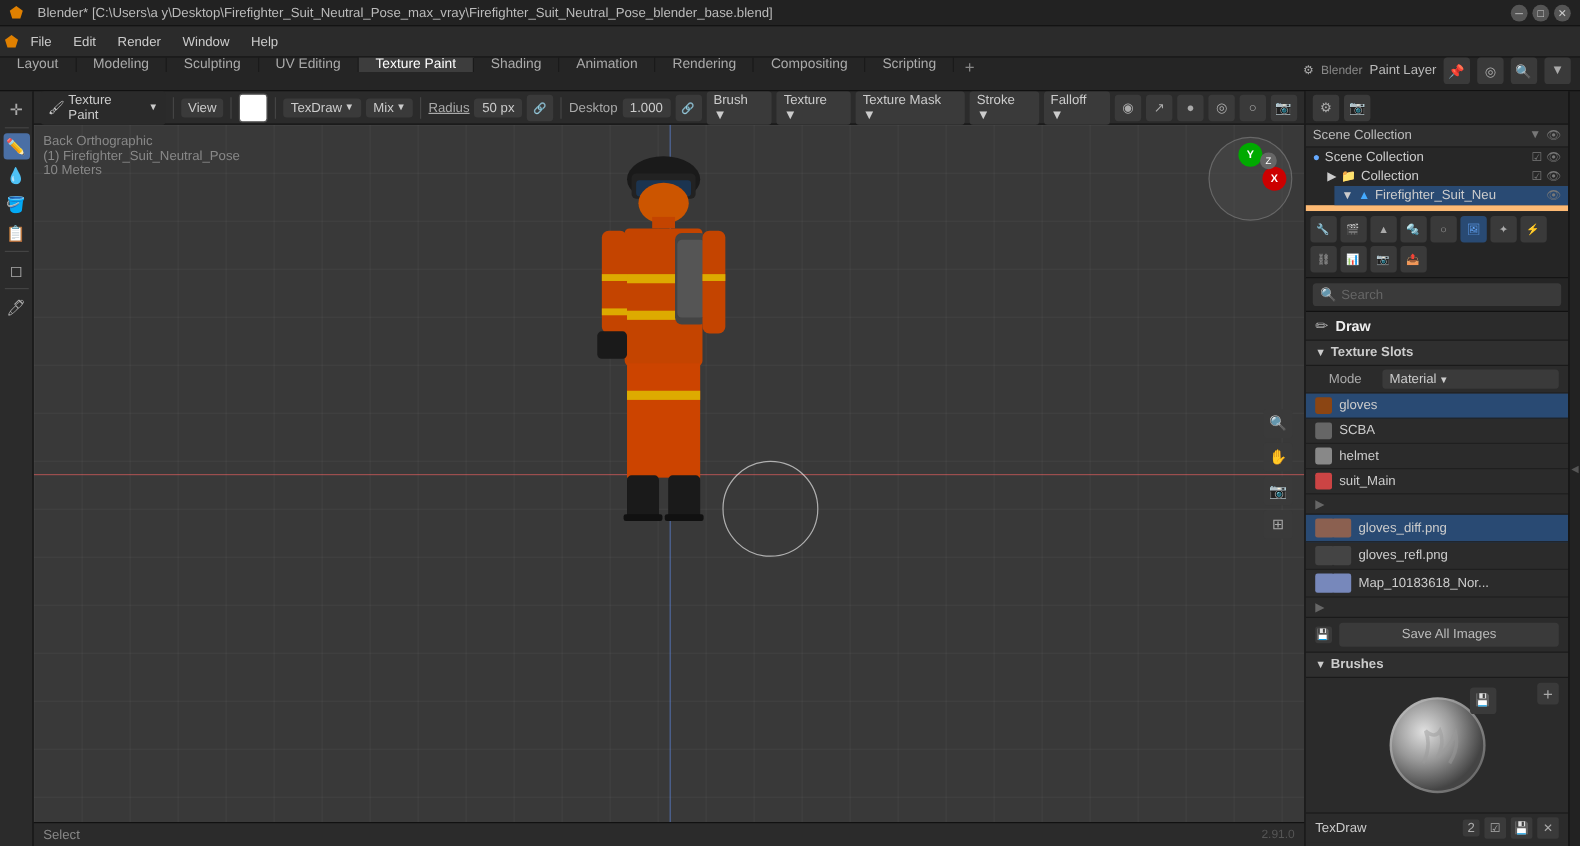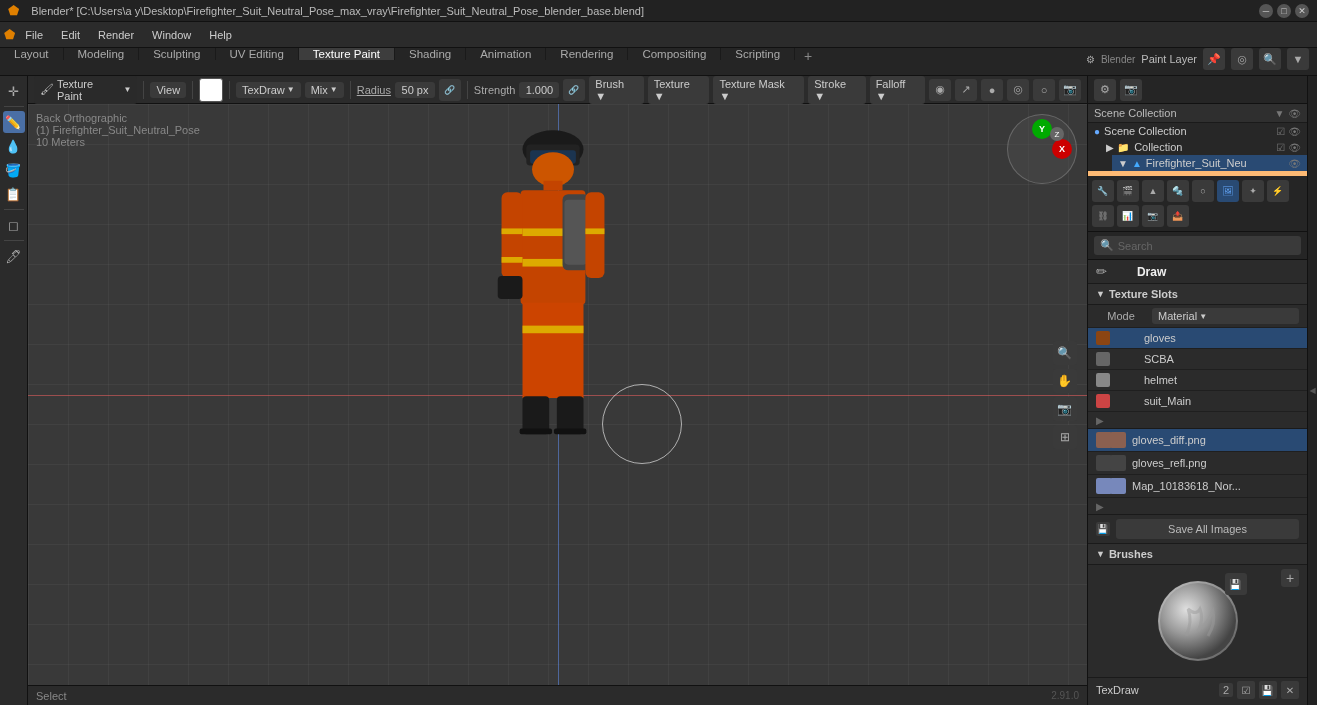--- a/index.html
+++ b/index.html
@@ -360,21 +360,21 @@
       gap: 6px;
       cursor: pointer;
       border-bottom: 1px solid #1f1f1f;
     }
     .texture-slot-item.selected { background: #294a73; }
     .slot-color {
       width: 14px; height: 14px;
       border-radius: 2px;
       flex-shrink: 0;
     }
-    .slot-label { font-size: 11px; color: #ccc; flex: 1; margin-left: 28px; }
+    .slot-label { font-size: 11px; color: #ccc; flex: 1; }
 
     
     .image-slot-item {
       display: flex;
       align-items: center;
       padding: 3px 8px;
       gap: 6px;
       cursor: pointer;
       border-bottom: 1px solid #1f1f1f;
     }
@@ -620,21 +620,21 @@
       </div>
       <div class="dropdown-btn">
         <span>Mix</span>
         <span class="chevron">▼</span>
       </div>
       <div class="vp-separator"></div>
       <span style="color:#aaa;text-decoration:underline;">Radius</span>
       <div class="num-field">50 px</div>
       <div class="header-icon-btn" style="font-size:9px;">🔗</div>
       <div class="vp-separator"></div>
-      <span style="color:#aaa;">Strength</span>
+      <span style="color:#aaa;">Desktop</span>
       <div class="num-field">1.000</div>
       <div class="header-icon-btn" style="font-size:9px;">🔗</div>
       <div class="dropdown-btn">Brush ▼</div>
       <div class="dropdown-btn">Texture ▼</div>
       <div class="dropdown-btn">Texture Mask ▼</div>
       <div class="dropdown-btn">Stroke ▼</div>
       <div class="dropdown-btn">Falloff ▼</div>
       <div style="margin-left:auto; display:flex; gap:4px;">
         <div class="header-icon-btn">◉</div>
         <div class="header-icon-btn">↗</div>
@@ -784,21 +784,21 @@
 
       <div style="padding:4px 6px; background:#252525; border-bottom:1px solid #111;">
         <div style="display:flex; align-items:center; gap:4px; background:#3a3a3a; border-radius:3px; padding:3px 6px;">
           <span style="color:#888; font-size:11px;">🔍</span>
           <span style="color:#666; font-size:11px;">Search</span>
         </div>
       </div>
 
       <div style="padding:4px 8px; display:flex; align-items:center; gap:6px; border-bottom:1px solid #1a1a1a;">
         <span style="font-size:13px; color:#aaa;">✏</span>
-        <span style="font-size:12px; color:#eee; font-weight:bold;margin-left:24px;">Draw</span>
+        <span style="font-size:12px; color:#eee; font-weight:bold;">Draw</span>
       </div>
 
       <div class="prop-section-header">
         <span style="font-size:9px;">▼</span>
         <span class="prop-section-label">Texture Slots</span>
       </div>
 
       <div class="prop-row">
         <span class="prop-label">Mode</span>
         <div class="dropdown-btn" style="flex:1;">

